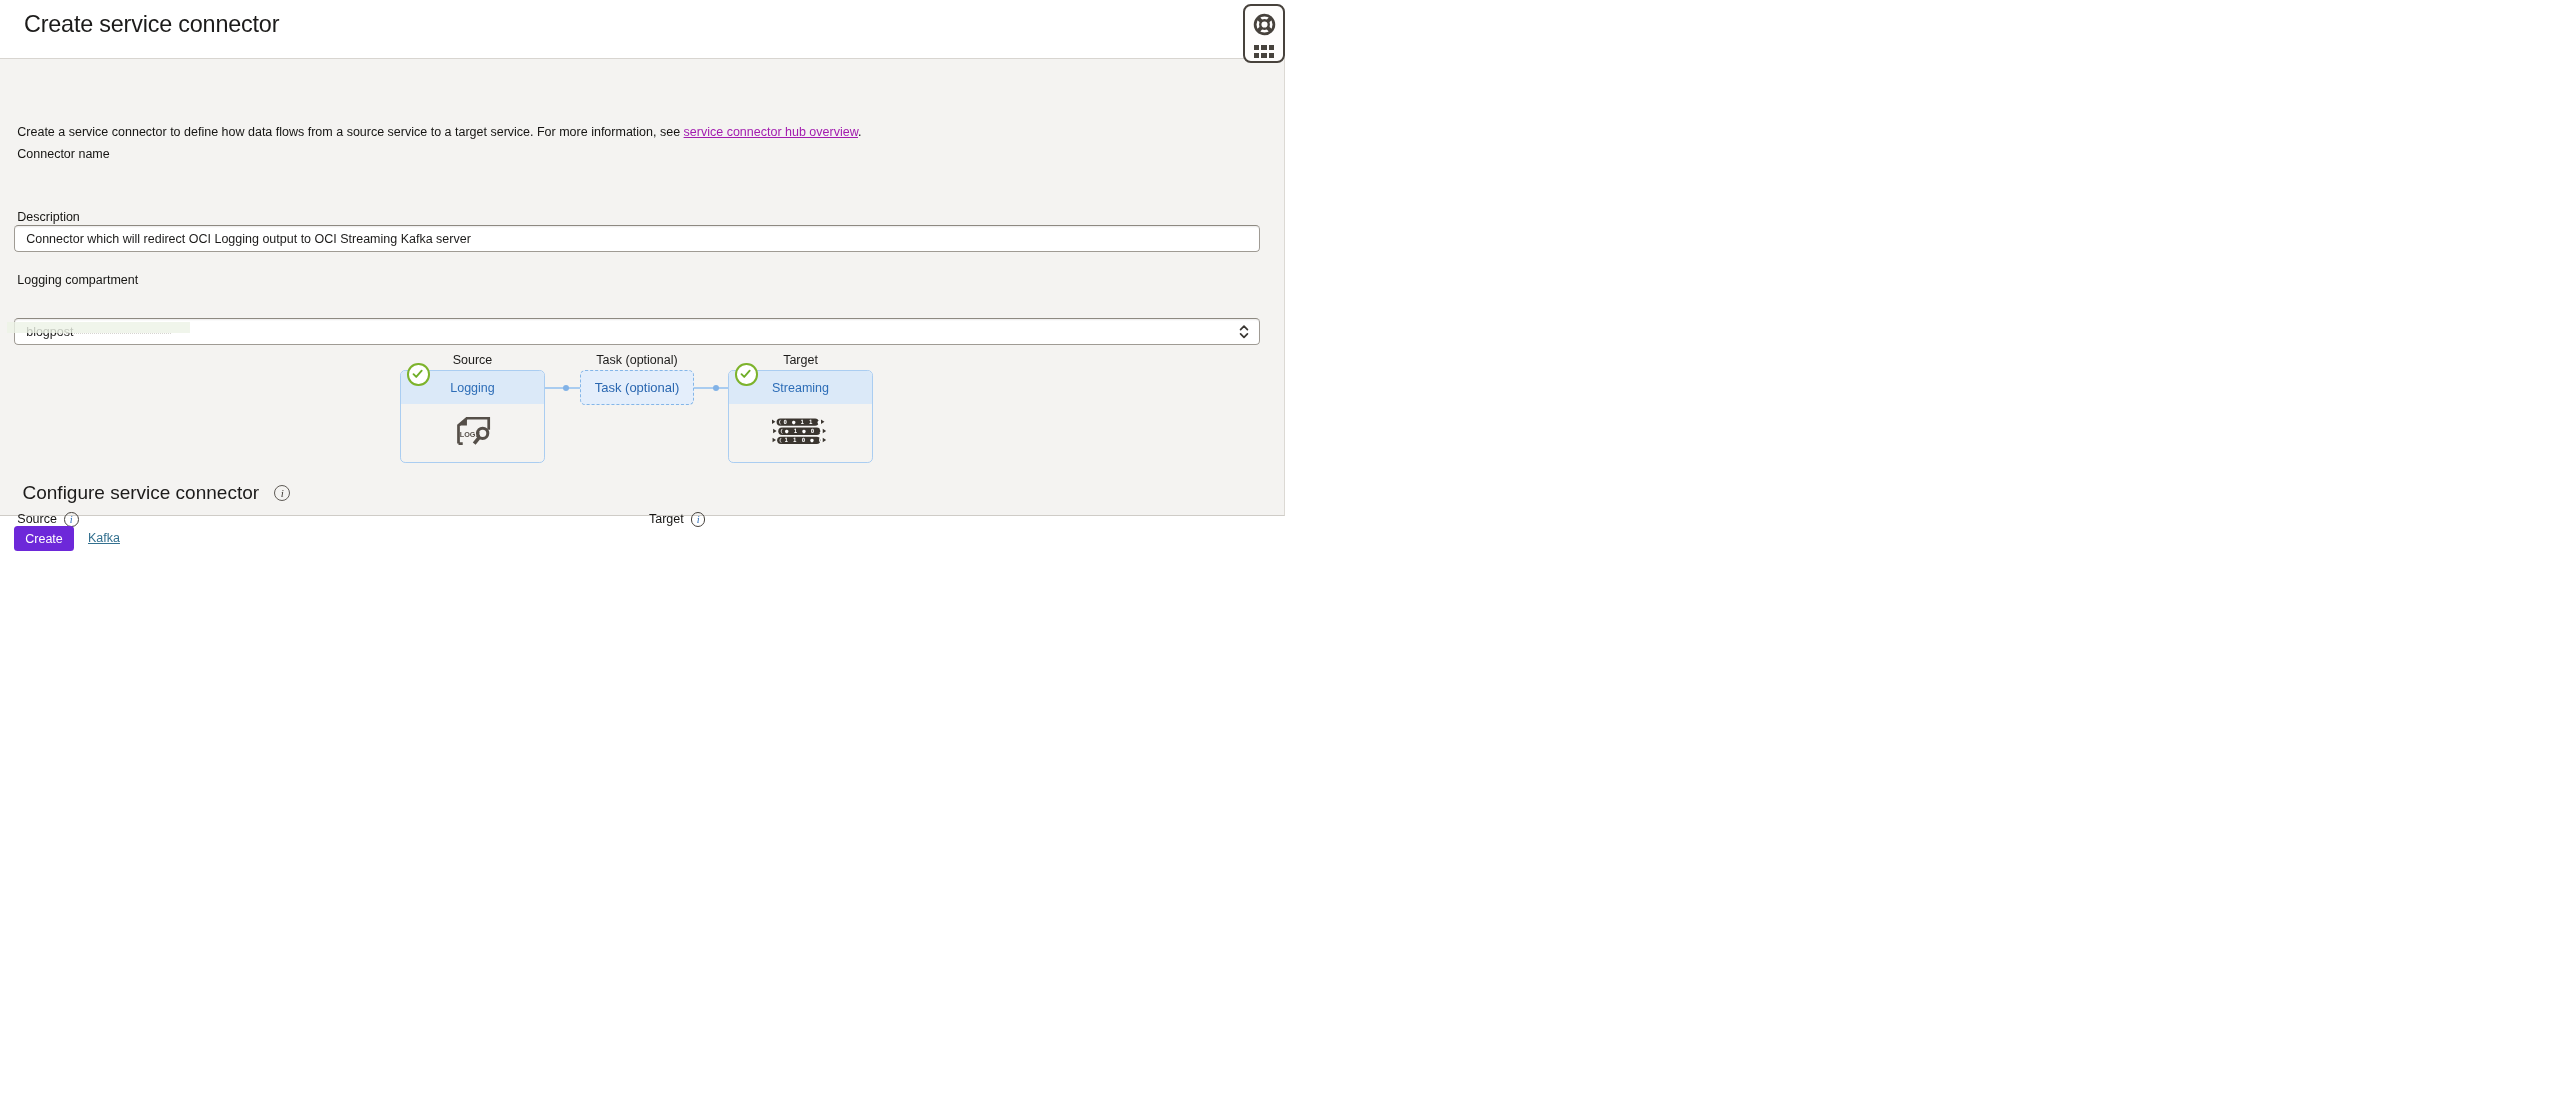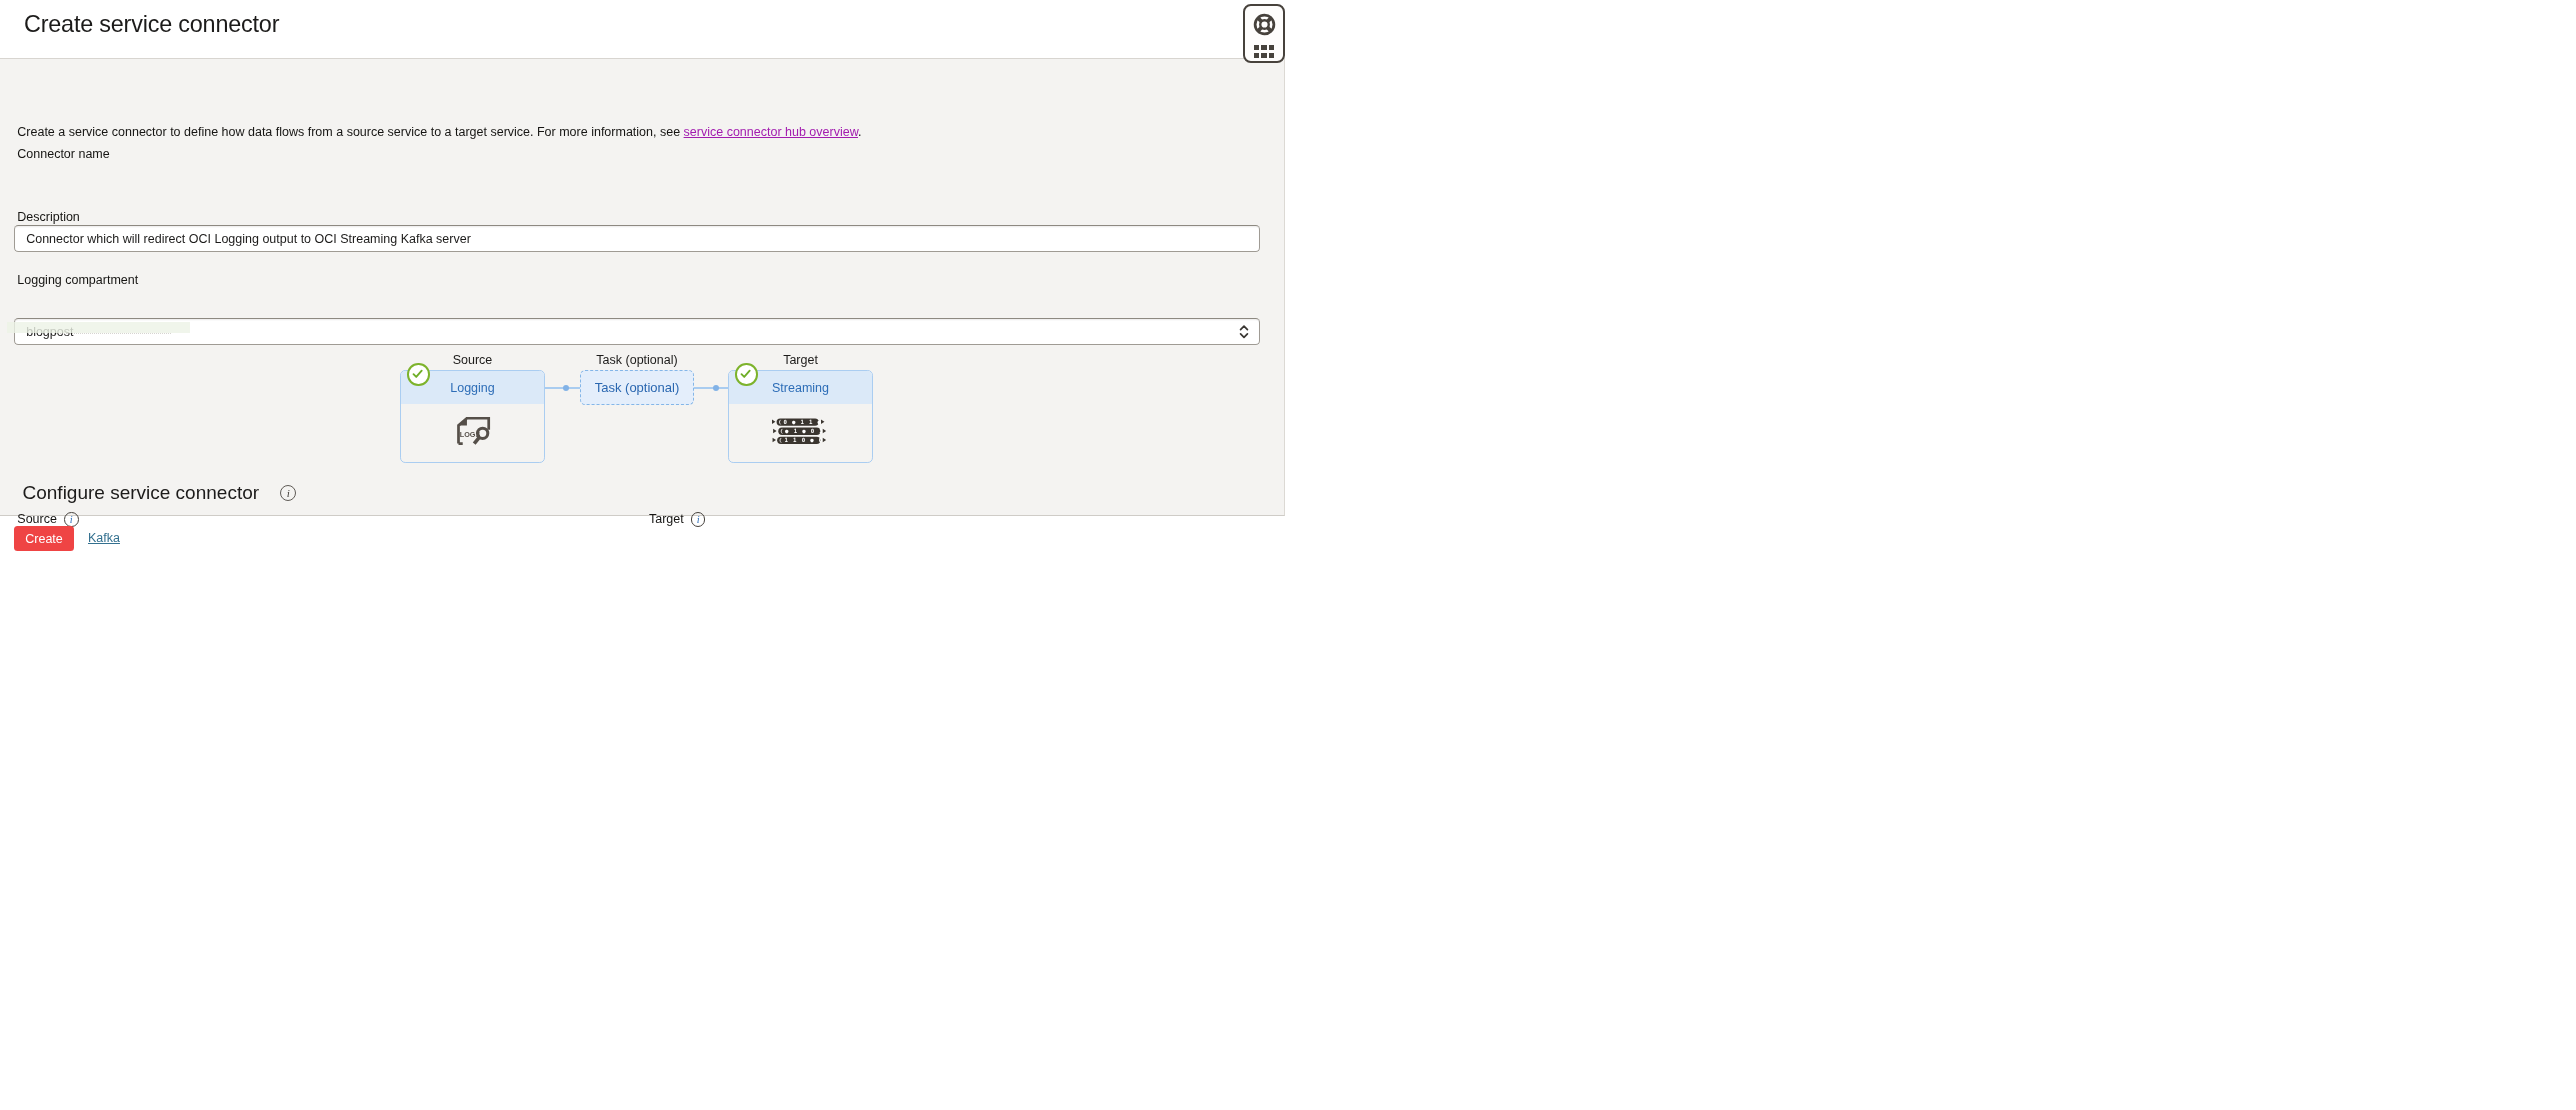--- a/index.html
+++ b/index.html
@@ -38,30 +38,30 @@
   .diag-label { position:absolute; top:294px; font-size:12.5px; color:#1c1b1a; text-align:center; }
   .diag-box { position:absolute; top:311px; border:1.7px solid #aacdf1; border-radius:5.2px; background:#f4f3f1; overflow:hidden; }
   .diag-head { height:33px; background:#dbe9f8; display:flex; align-items:center; justify-content:center; font-size:12.5px; color:#2d6db7; }
   .diag-body { height:58px; display:flex; align-items:center; justify-content:center; }
   .task-box { position:absolute; left:580px; top:311px; width:114px; height:35px; background:#e4eefb; border:1.7px dashed #84b6e8; border-radius:5.2px; display:flex; align-items:center; justify-content:center; font-size:13px; color:#2a67b0; }
   .conn-line { position:absolute; top:328px; height:1.7px; background:#a9ccf0; }
   .conn-dot { position:absolute; top:326px; width:6px; height:6px; border-radius:50%; background:#82b2e6; }
   .check-badge { position:absolute; top:304px; width:22.5px; height:22.5px; border-radius:50%; background:#ffffff; border:2.6px solid #7db32c; display:flex; align-items:center; justify-content:center; z-index:3; }
 
   
-  .section-heading { position:absolute; left:22.5px; top:423px; font-size:19px; font-weight:400; color:#1c1b1a; display:flex; align-items:center; gap:21px; }
+  .section-heading { position:absolute; left:22.5px; top:423px; font-size:19px; font-weight:400; color:#1c1b1a; display:flex; align-items:center; gap:15px; }
   .info-i { display:inline-flex; align-items:center; justify-content:center; width:16.4px; height:16.4px; border:1.3px solid #5f5b56; border-radius:50%; font-family:"Liberation Serif", serif; font-style:italic; font-size:11.2px; color:#44403b; cursor:pointer; flex:none; }
   .info-i.small { width:14.7px; height:14.7px; font-size:10.4px; border-color:#45413c; }
   .info-i.blue { color:#2d6db7; }
   .col-label { position:absolute; top:453px; font-size:12.5px; color:#161513; display:flex; align-items:center; gap:7px; }
 
   .stepper { flex:none; }
 
   
-  .create-btn { position:absolute; left:14px; top:526px; width:60px; height:25px; background:#ef4444; color:#ffffff; border:none; border-radius:3.5px; font-family:"Liberation Sans", sans-serif; font-size:12.5px; cursor:pointer; }
+  .create-btn { position:absolute; left:14px; top:526px; width:60px; height:25px; background:#6d28d9; color:#ffffff; border:none; border-radius:3.5px; font-family:"Liberation Sans", sans-serif; font-size:12.5px; cursor:pointer; }
   .cancel-link { position:absolute; left:88px; top:531px; font-size:12.5px; color:#33708f; text-decoration:underline; cursor:pointer; }
 </style>
 </head>
 <body>
 
 <div class="page">
 
   <div class="page-title">Create service connector</div>
 
   <div class="help-widget">

